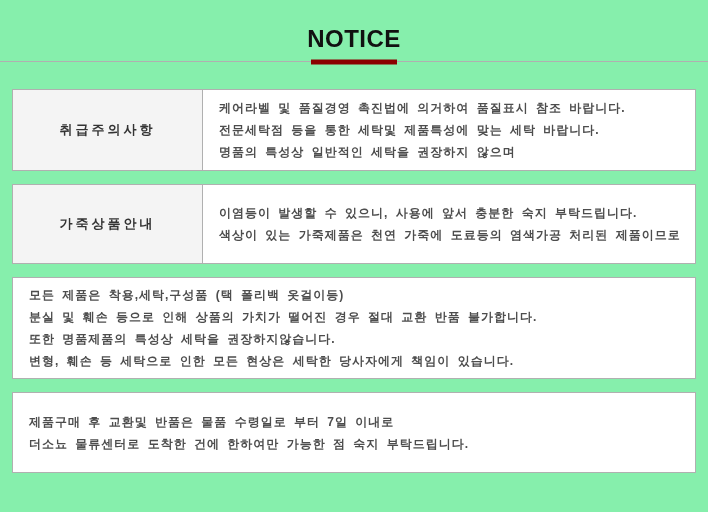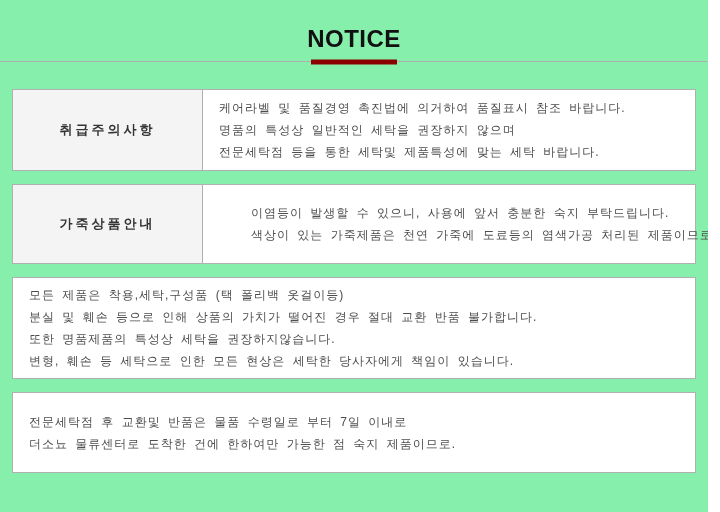--- a/index.html
+++ b/index.html
@@ -44,21 +44,21 @@
     background: var(--accent);
   }
   .boxes { margin: 27px 12px 0 12px; }
   .info-box {
     display: flex;
     border: 1px solid var(--border);
     background: #ffffff;
     margin-bottom: 13px;
   }
   .info-box.h1 { height: 82px; }
-  .info-box.h2 { height: 80px; gap: 32px; }
+  .info-box.h2 { height: 80px; }
   .info-box.h3 { height: 102px; }
   .info-box.h4 { height: 81px; }
   .info-label {
     width: 190px;
     flex: 0 0 190px;
     background: var(--label_bg);
     border-right: 1px solid var(--border);
     display: flex;
     align-items: center;
     justify-content: center;
@@ -76,42 +76,43 @@
     padding-left: 16px;
     padding-right: 8px;
   }
   .info-line {
     font-size: 12px;
     line-height: 22px;
     color: var(--body_text);
     letter-spacing: 1px;
     word-spacing: 3px;
     white-space: nowrap;
+    font-weight: bold;
   }
 </style>
 </head>
 <body>
 
 <div class="page">
 
   <div class="header">
     <div class="notice-title">NOTICE</div>
     <div class="title-divider">
       <div class="accent-bar"></div>
     </div>
   </div>
 
   <div class="boxes">
 
     <div class="info-box h1">
       <div class="info-label">취급주의사항</div>
       <div class="info-content">
         <div class="info-line">케어라벨 및 품질경영 촉진법에 의거하여 품질표시 참조 바랍니다.</div>
+        <div class="info-line">전문세탁점 등을 통한 세탁및 제품특성에 맞는 세탁 바랍니다.</div>
         <div class="info-line">명품의 특성상 일반적인 세탁을 권장하지 않으며</div>
-        <div class="info-line">전문세탁점 등을 통한 세탁및 제품특성에 맞는 세탁 바랍니다.</div>
       </div>
     </div>
 
     <div class="info-box h2">
       <div class="info-label">가죽상품안내</div>
       <div class="info-content">
         <div class="info-line">이염등이 발생할 수 있으니, 사용에 앞서 충분한 숙지 부탁드립니다.</div>
         <div class="info-line">색상이 있는 가죽제품은 천연 가죽에 도료등의 염색가공 처리된 제품이므로</div>
       </div>
     </div>
@@ -120,19 +121,19 @@
       <div class="info-content">
         <div class="info-line">모든 제품은 착용,세탁,구성품 (택 폴리백 옷걸이등)</div>
         <div class="info-line">분실 및 훼손 등으로 인해 상품의 가치가 떨어진 경우 절대 교환 반품 불가합니다.</div>
         <div class="info-line">또한 명품제품의 특성상 세탁을 권장하지않습니다.</div>
         <div class="info-line">변형, 훼손 등 세탁으로 인한 모든 현상은 세탁한 당사자에게 책임이 있습니다.</div>
       </div>
     </div>
 
     <div class="info-box h4">
       <div class="info-content">
-        <div class="info-line">전문세탁점 후 교환및 반품은 물품 수령일로 부터 7일 이내로</div>
-        <div class="info-line">더소뇨 물류센터로 도착한 건에 한하여만 가능한 점 숙지 제품이므로.</div>
+        <div class="info-line">제품구매 후 교환및 반품은 물품 수령일로 부터 7일 이내로</div>
+        <div class="info-line">더소뇨 물류센터로 도착한 건에 한하여만 가능한 점 숙지 부탁드립니다.</div>
       </div>
     </div>
 
   </div>
 </div>
 
 </body></html>

